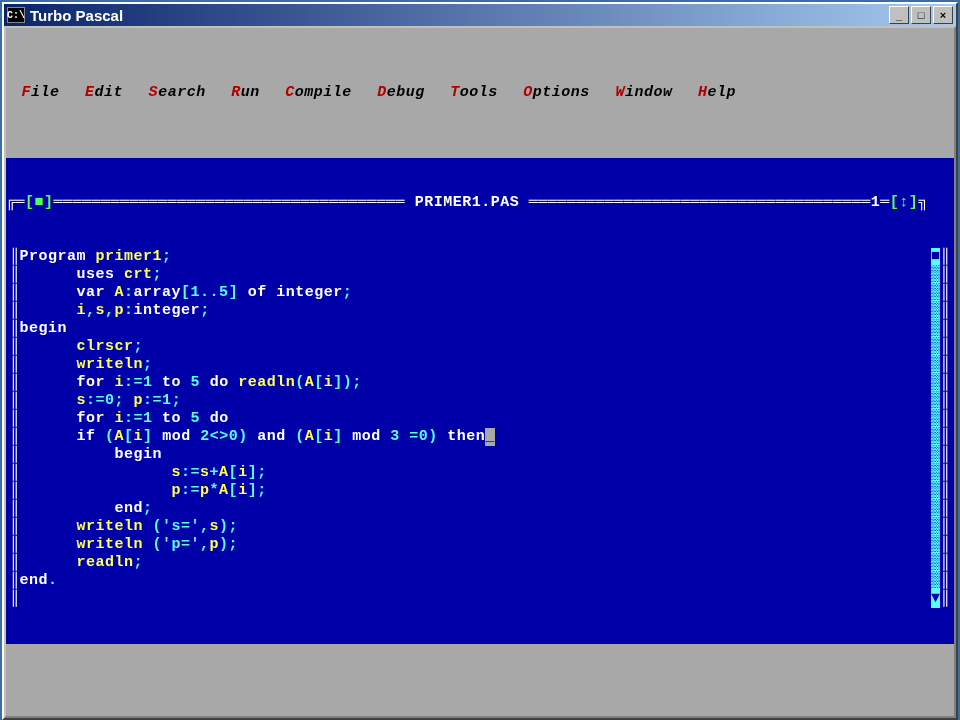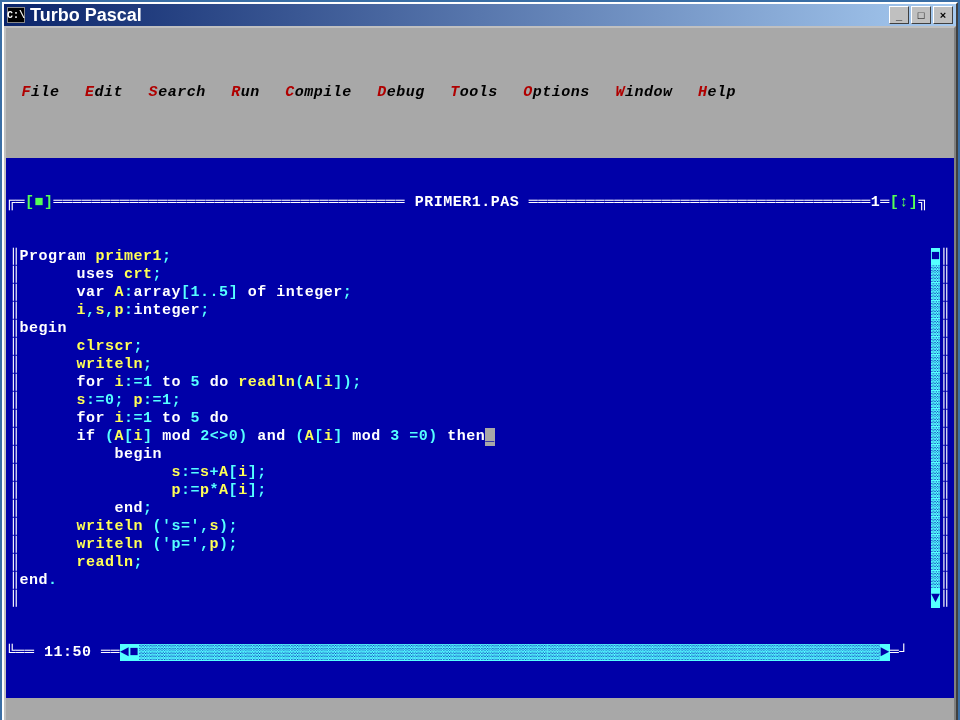--- a/index.html
+++ b/index.html
@@ -1,20 +1,20 @@
 <!DOCTYPE html>
 <html><head>
 <meta charset="utf-8">
 <style>
 html,body{margin:0;padding:0;width:960px;height:720px;background:#3a6ea5;font-family:"Courier New",monospace;overflow:hidden;}
 .window{background:#c0c0c0;border:2px solid #fff;border-right-color:#404040;border-bottom-color:#404040;position:relative;}
 .inner{border:2px solid #c0c0c0;border-right-color:#808080;border-bottom-color:#808080;}
 .titlebar{background:linear-gradient(to right,#0a246a,#a6caf0);height:22px;display:flex;align-items:center;padding:0 3px;}
 .title-icon{width:16px;height:14px;margin-right:5px;display:flex;align-items:center;justify-content:center;font-size:10px;background:#000;color:#fff;font-weight:bold;border:1px solid #888;}
-.title-text{color:#fff;font-weight:bold;font-size:18px;font-family:Arial,sans-serif;flex:1;}
+.title-text{color:#fff;font-weight:bold;font-size:15px;font-family:Arial,sans-serif;flex:1;}
 .winbtns{display:flex;gap:2px;}
 .wbtn{width:18px;height:16px;background:#c0c0c0;border:1px solid #fff;border-right-color:#404040;border-bottom-color:#404040;font-size:11px;font-weight:bold;display:flex;align-items:center;justify-content:center;cursor:pointer;font-family:Arial,sans-serif;}
 .dos-screen{background:#a8a8a8;font-size:15px;line-height:18px;white-space:pre;letter-spacing:0.5px;font-weight:bold;}
 .menubar{background:#a8a8a8;color:#000;padding:2px 6px;}
 .menubar .mi{margin-right:16px;font-style:italic;}
 .menubar .hot{color:#b00000;}
 .editor{background:#0000a8;color:#fff;padding:0;}
 .frameline{color:#fff;}
 .code-area{background:#0000a8;padding:0 4px;}
 .yellow{color:#ffff55;}
@@ -39,19 +39,18 @@
     </div>
   </div>
   <div class="inner">
     <div class="dos-screen">
       
       <div class="menubar"><span class="mi"> <span class="hot">F</span><span>ile</span></span><span class="mi"> <span class="hot">E</span><span>dit</span></span><span class="mi"> <span class="hot">S</span><span>earch</span></span><span class="mi"> <span class="hot">R</span><span>un</span></span><span class="mi"> <span class="hot">C</span><span>ompile</span></span><span class="mi"> <span class="hot">D</span><span>ebug</span></span><span class="mi"> <span class="hot">T</span><span>ools</span></span><span class="mi"> <span class="hot">O</span><span>ptions</span></span><span class="mi"> <span class="hot">W</span><span>indow</span></span><span class="mi"> <span class="hot">H</span><span>elp</span></span></div>
       
       <div class="editor">
         <div class="frameline" id="frame-top"><span class="white">╔═</span><span class="green">[</span><span class="green">■</span><span class="green">]</span><span class="white">═════════════════════════════════════</span><span class="white"> PRIMER1.PAS </span><span class="white">════════════════════════════════════</span><span class="white">1═</span><span class="green">[</span><span class="green">↕</span><span class="green">]</span><span class="white">╗</span></div>
         <div class="code-area" id="code-area"><div style="display:flex"><span class="white">║</span><span class="white">Program </span><span class="yellow">primer1</span><span class="cyan">;</span><span style="flex:1"></span><span class="scrollbit">■</span><span class="white">║</span></div><div style="display:flex"><span class="white">║</span><span class="yellow">      </span><span class="white">uses </span><span class="yellow">crt</span><span class="cyan">;</span><span style="flex:1"></span><span class="scrollbit">▒</span><span class="white">║</span></div><div style="display:flex"><span class="white">║</span><span class="yellow">      </span><span class="white">var </span><span class="yellow">A</span><span class="cyan">:</span><span class="white">array</span><span class="cyan">[</span><span class="cyan">1..5</span><span class="cyan">] </span><span class="white">of </span><span class="white">integer</span><span class="cyan">;</span><span style="flex:1"></span><span class="scrollbit">▒</span><span class="white">║</span></div><div style="display:flex"><span class="white">║</span><span class="yellow">      i</span><span class="cyan">,</span><span class="yellow">s</span><span class="cyan">,</span><span class="yellow">p</span><span class="cyan">:</span><span class="white">integer</span><span class="cyan">;</span><span style="flex:1"></span><span class="scrollbit">▒</span><span class="white">║</span></div><div style="display:flex"><span class="white">║</span><span class="white">begin</span><span style="flex:1"></span><span class="scrollbit">▒</span><span class="white">║</span></div><div style="display:flex"><span class="white">║</span><span class="yellow">      clrscr</span><span class="cyan">;</span><span style="flex:1"></span><span class="scrollbit">▒</span><span class="white">║</span></div><div style="display:flex"><span class="white">║</span><span class="yellow">      writeln</span><span class="cyan">;</span><span style="flex:1"></span><span class="scrollbit">▒</span><span class="white">║</span></div><div style="display:flex"><span class="white">║</span><span class="yellow">      </span><span class="white">for </span><span class="yellow">i</span><span class="cyan">:=</span><span class="cyan">1</span><span class="white"> to </span><span class="cyan">5</span><span class="white"> do </span><span class="yellow">readln</span><span class="cyan">(</span><span class="yellow">A</span><span class="cyan">[</span><span class="yellow">i</span><span class="cyan">]);</span><span style="flex:1"></span><span class="scrollbit">▒</span><span class="white">║</span></div><div style="display:flex"><span class="white">║</span><span class="yellow">      s</span><span class="cyan">:=</span><span class="cyan">0</span><span class="cyan">; </span><span class="yellow">p</span><span class="cyan">:=</span><span class="cyan">1</span><span class="cyan">;</span><span style="flex:1"></span><span class="scrollbit">▒</span><span class="white">║</span></div><div style="display:flex"><span class="white">║</span><span class="yellow">      </span><span class="white">for </span><span class="yellow">i</span><span class="cyan">:=</span><span class="cyan">1</span><span class="white"> to </span><span class="cyan">5</span><span class="white"> do</span><span style="flex:1"></span><span class="scrollbit">▒</span><span class="white">║</span></div><div style="display:flex"><span class="white">║</span><span class="yellow">      </span><span class="white">if </span><span class="cyan">(</span><span class="yellow">A</span><span class="cyan">[</span><span class="yellow">i</span><span class="cyan">] </span><span class="white">mod </span><span class="cyan">2&lt;&gt;0) </span><span class="white">and </span><span class="cyan">(</span><span class="yellow">A</span><span class="cyan">[</span><span class="yellow">i</span><span class="cyan">] </span><span class="white">mod </span><span class="cyan">3 =0) </span><span class="white">then</span><span class="cursor">_</span><span style="flex:1"></span><span class="scrollbit">▒</span><span class="white">║</span></div><div style="display:flex"><span class="white">║</span><span class="yellow">          </span><span class="white">begin</span><span style="flex:1"></span><span class="scrollbit">▒</span><span class="white">║</span></div><div style="display:flex"><span class="white">║</span><span class="yellow">                s</span><span class="cyan">:=</span><span class="yellow">s</span><span class="cyan">+</span><span class="yellow">A</span><span class="cyan">[</span><span class="yellow">i</span><span class="cyan">];</span><span style="flex:1"></span><span class="scrollbit">▒</span><span class="white">║</span></div><div style="display:flex"><span class="white">║</span><span class="yellow">                p</span><span class="cyan">:=</span><span class="yellow">p</span><span class="cyan">*</span><span class="yellow">A</span><span class="cyan">[</span><span class="yellow">i</span><span class="cyan">];</span><span style="flex:1"></span><span class="scrollbit">▒</span><span class="white">║</span></div><div style="display:flex"><span class="white">║</span><span class="yellow">          </span><span class="white">end</span><span class="cyan">;</span><span style="flex:1"></span><span class="scrollbit">▒</span><span class="white">║</span></div><div style="display:flex"><span class="white">║</span><span class="yellow">      writeln </span><span class="cyan">(</span><span class="cyan">'s='</span><span class="cyan">,</span><span class="yellow">s</span><span class="cyan">);</span><span style="flex:1"></span><span class="scrollbit">▒</span><span class="white">║</span></div><div style="display:flex"><span class="white">║</span><span class="yellow">      writeln </span><span class="cyan">(</span><span class="cyan">'p='</span><span class="cyan">,</span><span class="yellow">p</span><span class="cyan">);</span><span style="flex:1"></span><span class="scrollbit">▒</span><span class="white">║</span></div><div style="display:flex"><span class="white">║</span><span class="yellow">      readln</span><span class="cyan">;</span><span style="flex:1"></span><span class="scrollbit">▒</span><span class="white">║</span></div><div style="display:flex"><span class="white">║</span><span class="white">end</span><span class="cyan">.</span><span style="flex:1"></span><span class="scrollbit">▒</span><span class="white">║</span></div><div style="display:flex"><span class="white">║</span><span class="white"></span><span style="flex:1"></span><span class="scrollbit">▼</span><span class="white">║</span></div></div>
-        <div class="frameline" id="frame-bottom"><span class="white">╚══ </span><span class="white">11:50 </span><span class="white">══</span><span class="scrollbit">◄■</span><span class="scrollbit">▒▒▒▒▒▒▒▒▒▒▒▒▒▒▒▒▒▒▒▒▒▒▒▒▒▒▒▒▒▒▒▒▒▒▒▒▒▒▒▒▒▒▒▒▒▒▒▒▒▒▒▒▒▒▒▒▒▒▒▒▒▒▒▒▒▒▒▒▒▒▒▒▒▒▒▒▒▒</span><span class="scrollbit">►</span><span class="white">═┘</span></div>
       </div>
       
       
     </div>
   </div>
 </div>
 
 </body></html>

